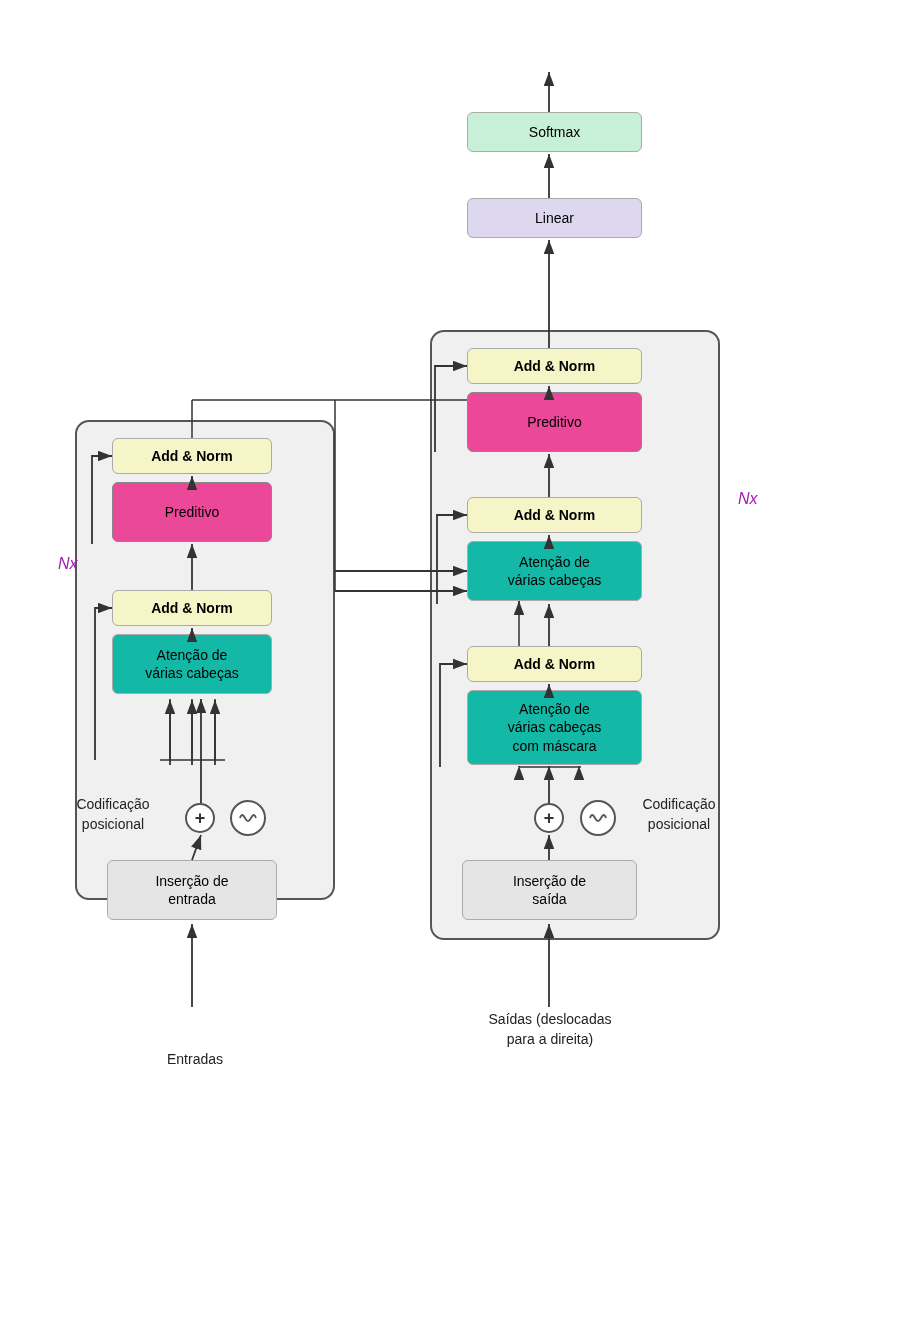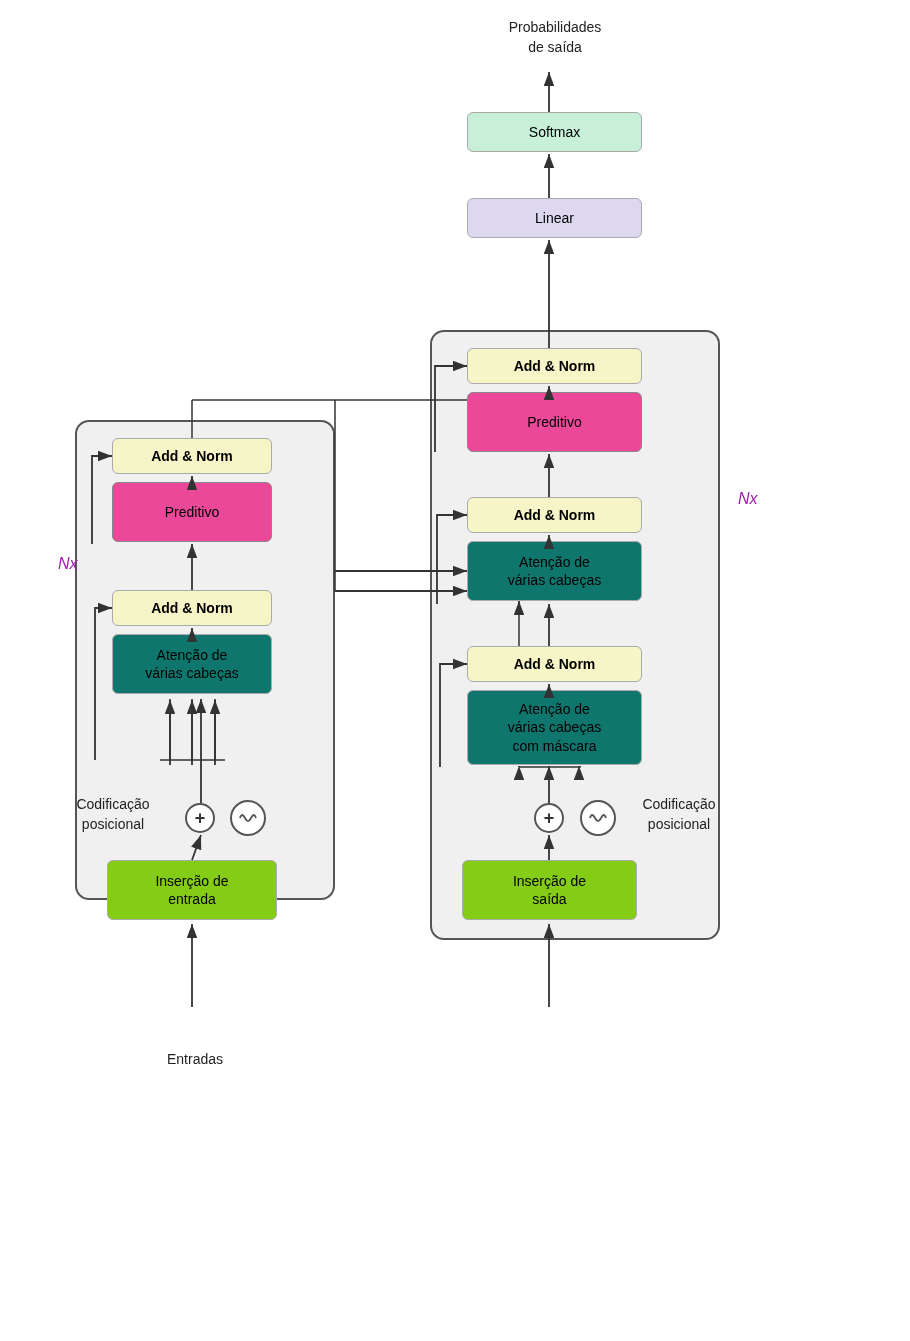--- a/index.html
+++ b/index.html
@@ -34,26 +34,26 @@
     .box-add-norm {
       background: #f5f5c8;
       border: 1.5px solid #aaa;
       font-weight: bold;
     }
     .box-feed {
       background: #ec4899;
       border: 1.5px solid #888;
     }
     .box-attention {
-      background: #0f766e;
+      background: #14b8a6;
       border: 1.5px solid #aaa;
       text-align: center;
     }
     .box-embed {
-      background: #84cc16;
+      background: #e5e5e5;
       border: 1.5px solid #aaa;
     }
     .box-linear {
       background: #ddd8f0;
       border: 1.5px solid #aaa;
     }
     .box-softmax {
       background: #c8efd8;
       border: 1.5px solid #aaa;
     }
@@ -153,21 +153,20 @@
   <div class="box box-attention" style="left:467px; top:541px; width:175px; height:60px;">Atenção de<br>várias cabeças</div>
 
   <div class="box box-add-norm" style="left:467px; top:646px; width:175px; height:36px;">Add &amp; Norm</div>
 
   <div class="box box-attention" style="left:467px; top:690px; width:175px; height:75px;">Atenção de<br>várias cabeças<br>com máscara</div>
 
   <div class="box box-linear" style="left:467px; top:198px; width:175px; height:40px;">Linear</div>
 
   <div class="box box-softmax" style="left:467px; top:112px; width:175px; height:40px;">Softmax</div>
 
-  <div class="label" style="left:430px; top:18px; width:250px;">Probabilidades<br>de saída</div>
 
   <div class="box box-embed" style="left:107px; top:860px; width:170px; height:60px;">Inserção de<br>entrada</div>
 
   <div class="box box-embed" style="left:462px; top:860px; width:175px; height:60px;">Inserção de<br>saída</div>
 
   <div class="pos-circle" style="left:230px; top:800px;">
     <svg width="22" height="22" viewBox="0 0 22 22">
       <path d="M3,11 Q5,5 8,11 Q11,17 14,11 Q17,5 19,11" fill="none" stroke="#555" stroke-width="1.8"></path>
     </svg>
   </div>
@@ -181,20 +180,21 @@
       <path d="M3,11 Q5,5 8,11 Q11,17 14,11 Q17,5 19,11" fill="none" stroke="#555" stroke-width="1.8"></path>
     </svg>
   </div>
 
   <div class="label" style="left:48px; top:795px; width:130px;">Codificação<br>posicional</div>
 
   <div class="label" style="left:614px; top:795px; width:130px;">Codificação<br>posicional</div>
 
   <div class="label" style="left:140px; top:1050px; width:110px;text-align:center;">Entradas</div>
 
+  <div class="label" style="left:445px; top:1010px; width:210px;">Saídas (deslocadas<br>para a direita)</div>
 
   <svg class="arrows">
     <defs>
       <marker id="arrowhead" markerWidth="8" markerHeight="6" refX="8" refY="3" orient="auto">
         <polygon points="0 0, 8 3, 0 6" fill="#333"></polygon>
       </marker>
     </defs>
 
     <line x1="192" y1="1007" x2="192" y2="924" stroke="#333" stroke-width="1.8" marker-end="url(#arrowhead)"></line>
 

